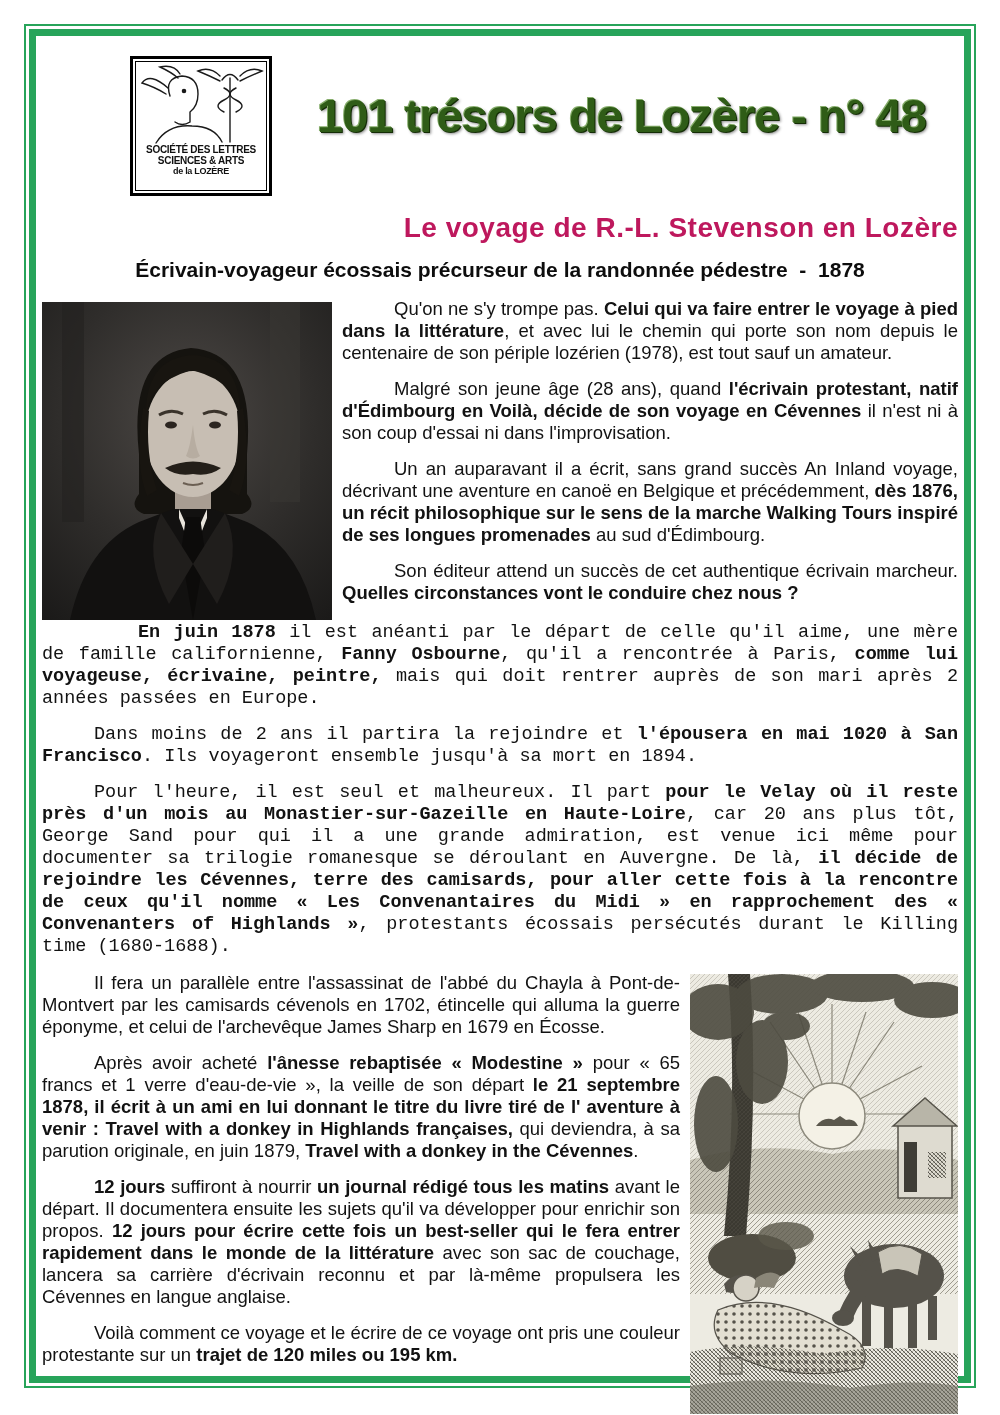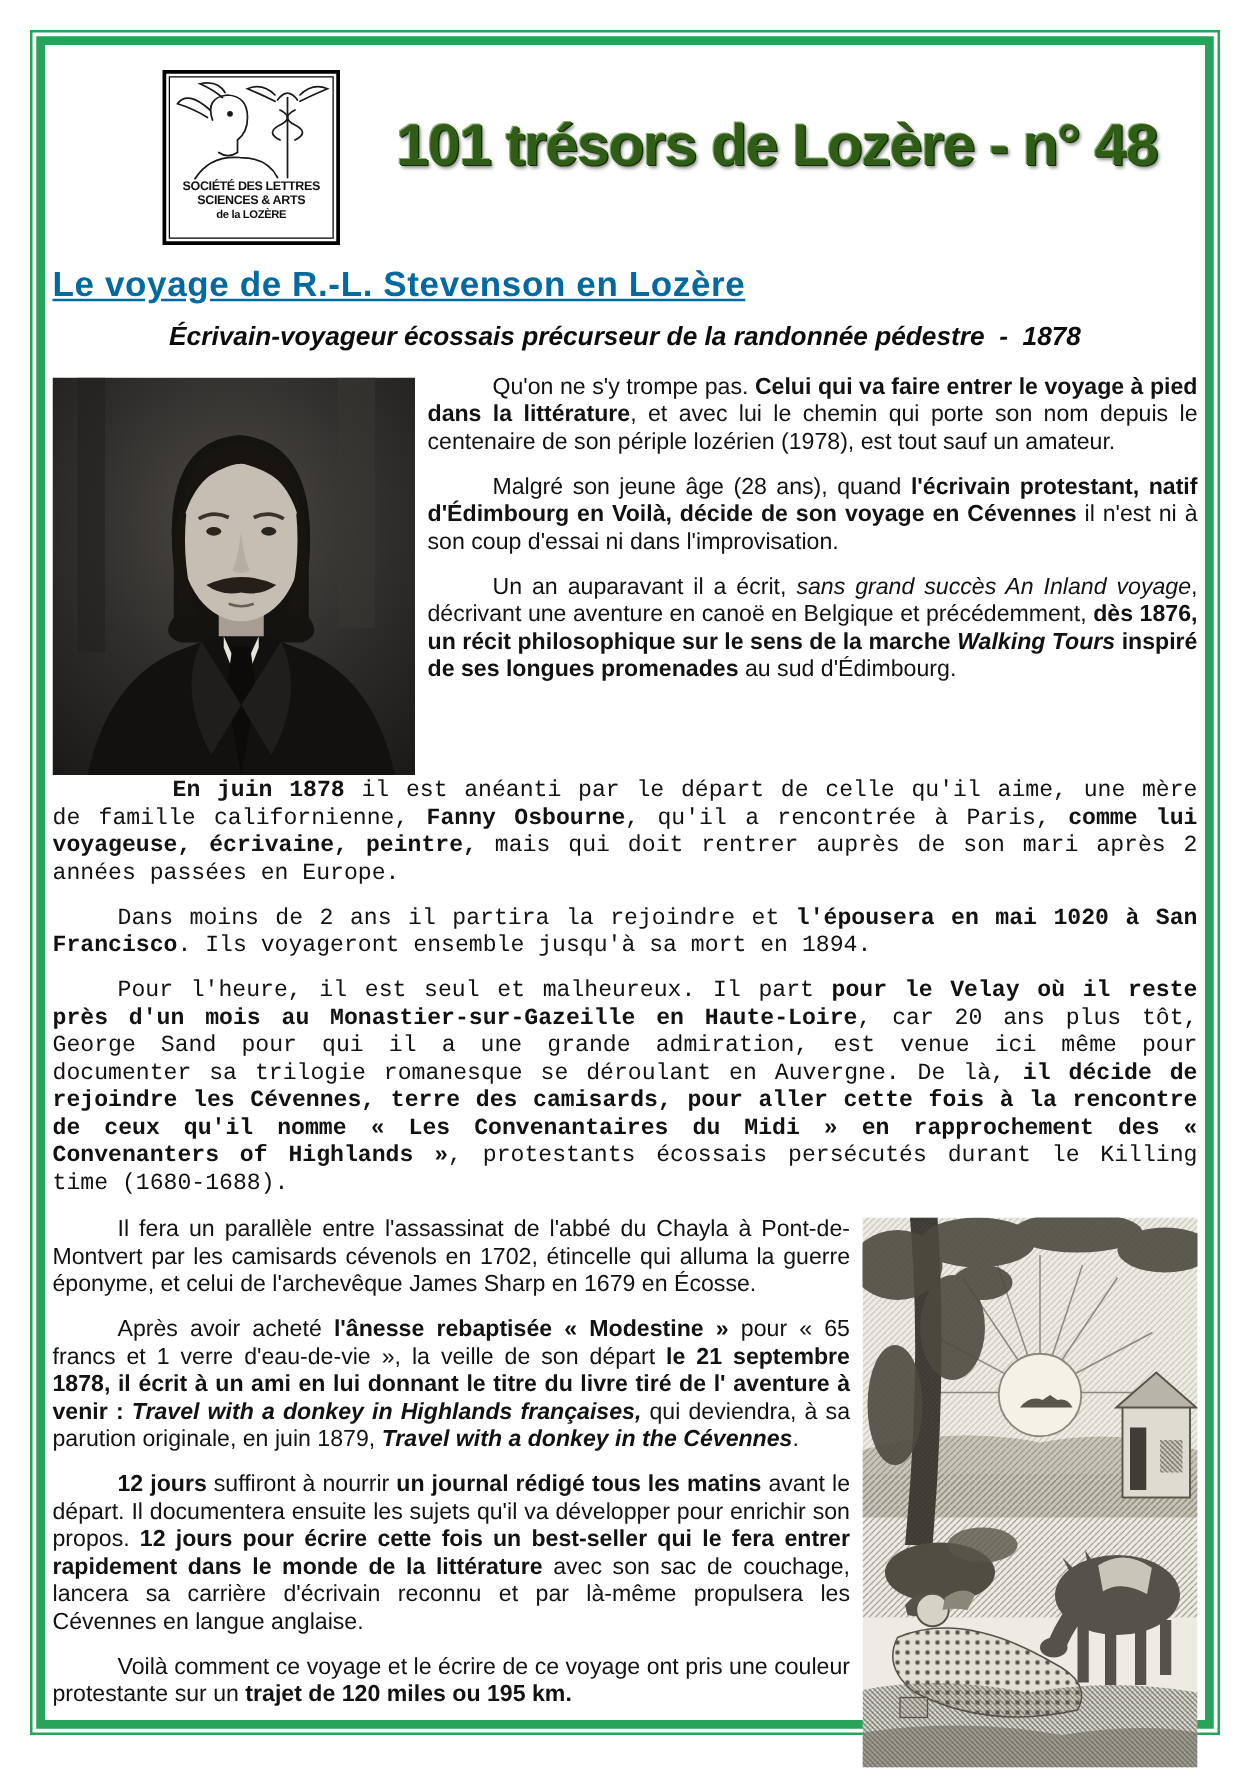--- a/index.html
+++ b/index.html
@@ -44,34 +44,34 @@
   .logo-text .small{font-size:9px;font-weight:bold;}
   .issue-title{
     position:absolute;left:243px;right:0;top:48px;text-align:center;
     font-size:47px;font-weight:bold;letter-spacing:-1px;
     color:var(--title-green);
     text-shadow:-1px -1px 0 #86ad6b,1px 1px 0 #142d06,2px 2px 3px rgba(0,0,0,.45);
     white-space:nowrap;
   }
   
   .article-title{
-    text-align:left;font-size:28px;font-weight:bold;margin:6px 0 0 0;
-    letter-spacing:0.5px;color:#0369a1;text-decoration:underline;
+    text-align:right;font-size:28px;font-weight:bold;margin:6px 0 0 0;
+    letter-spacing:0.5px;color:#be185d;
   }
   .article-subtitle{
-    text-align:center;font-size:21px;font-weight:bold;font-style:italic;
+    text-align:center;font-size:21px;font-weight:bold;
     margin:14px 0 0 0;color:#0d0d0d;
   }
   
   .para{
     font-size:18.5px;line-height:22px;text-align:justify;
     text-indent:52px;margin:14px 0 9px 0;color:var(--body-text);
   }
   .para .b{font-weight:bold;}
-  .para .i{font-style:italic;}
+  .para .i{}
   .intro-section{margin-top:16px;}
   .portrait-figure{
     float:left;width:290px;height:318px;margin:4px 10px 2px 0;
   }
   .body-section{clear:both;margin-top:2px;font-family:Liberation Mono, monospace;}
   .columns-section{margin-top:2px;}
   .engraving-figure{
     float:right;width:268px;margin:2px 0 0 10px;
   }
   .engraving-caption{
@@ -150,20 +150,21 @@
         <path d="M137 207 L151 238 L165 207 L165 216 L151 252 L137 216 Z" fill="#e8e4dc"></path>
         <path d="M144 215 L158 215 L163 250 L151 318 L139 250 Z" fill="#0c0b0a"></path>
         <path d="M119 211 L151 262 L127 302 Q100 252 119 211 Z" fill="#201e1c"></path>
         <path d="M183 211 L151 262 L175 302 Q202 252 183 211 Z" fill="#201e1c"></path>
       </svg>
     </figure>
     <div>
         <p class="para"><span>Qu'on ne s'y trompe pas. </span><span class="b">Celui qui va faire entrer le voyage à pied dans la littérature</span><span>, et avec lui le chemin qui porte son nom depuis le centenaire de son périple lozérien (1978), est tout sauf un amateur.</span></p>
         <p class="para"><span>Malgré son jeune âge (28 ans), quand </span><span class="b">l'écrivain protestant, natif d'Édimbourg en Voilà, décide de son voyage en Cévennes</span><span> il n'est ni à son coup d'essai ni dans l'improvisation.</span></p>
         <p class="para"><span>Un an auparavant il a écrit, </span><span class="i">sans grand succès An Inland voyage</span><span>, décrivant une aventure en canoë en Belgique et précédemment, </span><span class="b">dès 1876, un récit philosophique sur le sens de la marche </span><span class="b i">Walking Tours</span><span class="b"> inspiré de ses longues promenades</span><span> au sud d'Édimbourg.</span></p>
+        <p class="para"><span>Son éditeur attend un succès de cet authentique écrivain marcheur. </span><span class="b">Quelles circonstances vont le conduire chez nous ?</span></p>
       </div>
   </section>
 
   <section class="body-section">
       <p class="para" style="text-indent: 96px;"><span class="b">En juin 1878</span><span> il est anéanti par le départ de celle qu'il aime, une mère de famille californienne, </span><span class="b">Fanny Osbourne</span><span>, qu'il a rencontrée à Paris, </span><span class="b">comme lui voyageuse, écrivaine, peintre,</span><span> mais qui doit rentrer auprès de son mari après 2 années passées en Europe.</span></p>
       <p class="para"><span>Dans moins de 2 ans il partira la rejoindre et </span><span class="b">l'épousera en mai 1020 à San Francisco</span><span>. Ils voyageront ensemble jusqu'à sa mort en 1894.</span></p>
       <p class="para"><span>Pour l'heure, il est seul et malheureux. Il part </span><span class="b">pour le Velay où il reste près d'un mois au Monastier-sur-Gazeille en Haute-Loire</span><span>, car 20 ans plus tôt, George Sand pour qui il a une grande admiration, est venue ici même pour documenter sa trilogie romanesque se déroulant en Auvergne. De là, </span><span class="b">il décide de rejoindre les Cévennes, terre des camisards, pour aller cette fois à la rencontre de ceux qu'il nomme « Les Convenantaires du Midi » en rapprochement des « Convenanters of Highlands »</span><span>, protestants écossais persécutés durant le Killing time (1680-1688).</span></p>
     </section>
 
   <section class="columns-section">

